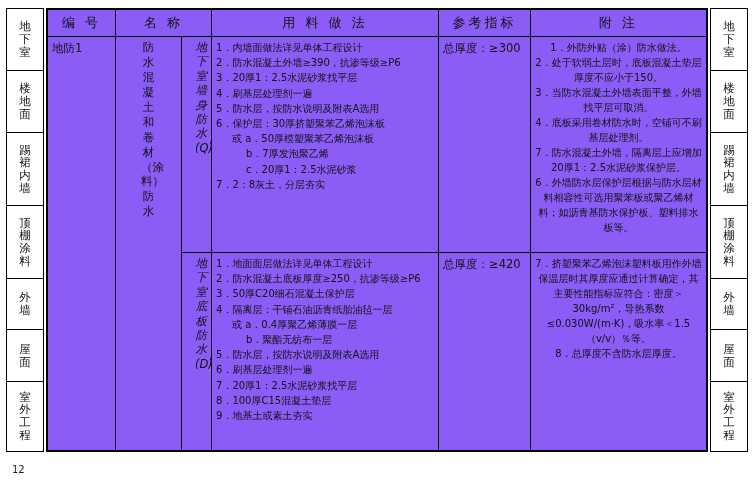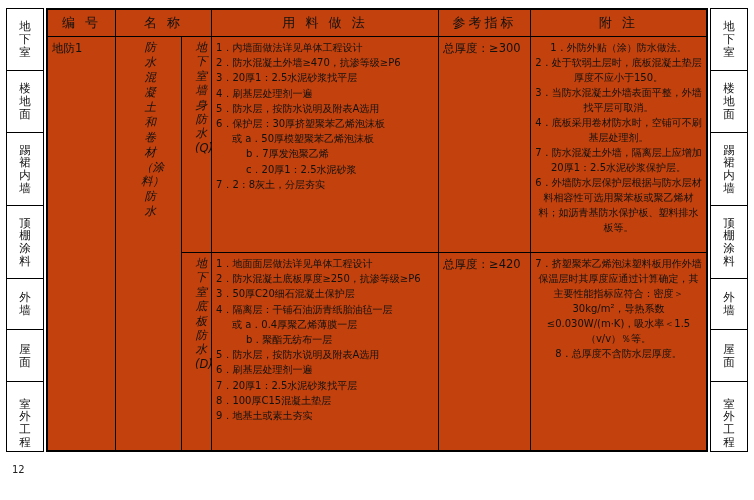--- a/index.html
+++ b/index.html
@@ -39,37 +39,37 @@
     align-items: center;
     justify-content: center;
     font-size: 11.5px;
     line-height: 1.12;
     text-align: center;
     padding: 2px 1px;
     background: #fff;
     writing-mode: horizontal-tb;
     box-sizing: border-box;
   }
-  .side-tab:last-child { border-bottom: 1px solid #000; align-items: flex-end; }
+  .side-tab:last-child { border-bottom: 1px solid #000; }
   .side-tab span {
     display: block;
     width: 13px;
     word-break: break-all;
   }
   
   
   .table-wrap {
     position: absolute;
     left: 46px;
     right: 46px;
     top: 8px;
     bottom: 28px;
     border: 1.6px solid #000;
     box-sizing: border-box;
-    background: #c2410c;
+    background: #8b5cf6;
   }
   table.main {
     width: 100%;
     height: 100%;
     border-collapse: collapse;
     table-layout: fixed;
   }
   table.main th, table.main td {
     border: 0.9px solid #000;
     vertical-align: top;
@@ -102,23 +102,22 @@
   td.c-name {
     text-align: center;
     font-size: 12px;
     line-height: 1.25;
     padding-top: 10px;
   }
   td.c-name .vtext {
     display: inline-block;
     width: 15px;
     word-break: break-all;
-    text-align: right;
+    text-align: center;
     line-height: 1.3;
-    font-style: italic;
   }
   td.c-sub {
     text-align: right;
     font-size: 10.5px;
     padding: 6px 1px;
     font-style: italic;
   }
   td.c-sub .vtext {
     display: inline-block;
     width: 12px;
@@ -236,21 +235,21 @@
         <tr style="height:216px">
           <td class="c-code" rowspan="2">地防1</td>
           <td class="c-name" rowspan="2">
             <span class="vtext">防水混凝土和卷材（涂料）防水</span>
           </td>
           <td class="c-sub">
             <span class="vtext">地下室墙身防水(Q)</span>
           </td>
           <td class="c-mat">
             <div class="mat-line">1．内墙面做法详见单体工程设计</div>
-            <div class="mat-line">2．防水混凝土外墙≥470，抗渗等级≥P6</div>
+            <div class="mat-line">2．防水混凝土外墙≥390，抗渗等级≥P6</div>
             <div class="mat-line">3．20厚1：2.5水泥砂浆找平层</div>
             <div class="mat-line">4．刷基层处理剂一遍</div>
             <div class="mat-line">5．防水层，按防水说明及附表A选用</div>
             <div class="mat-line">6．保护层：30厚挤塑聚苯乙烯泡沫板</div>
             <div class="mat-line indent1">或 a．50厚模塑聚苯乙烯泡沫板</div>
             <div class="mat-line indent2">b．7厚发泡聚乙烯</div>
             <div class="mat-line indent2">c．20厚1：2.5水泥砂浆</div>
             <div class="mat-line">7．2：8灰土，分层夯实</div>
           </td>
           <td class="c-idx">总厚度：≥300</td>

